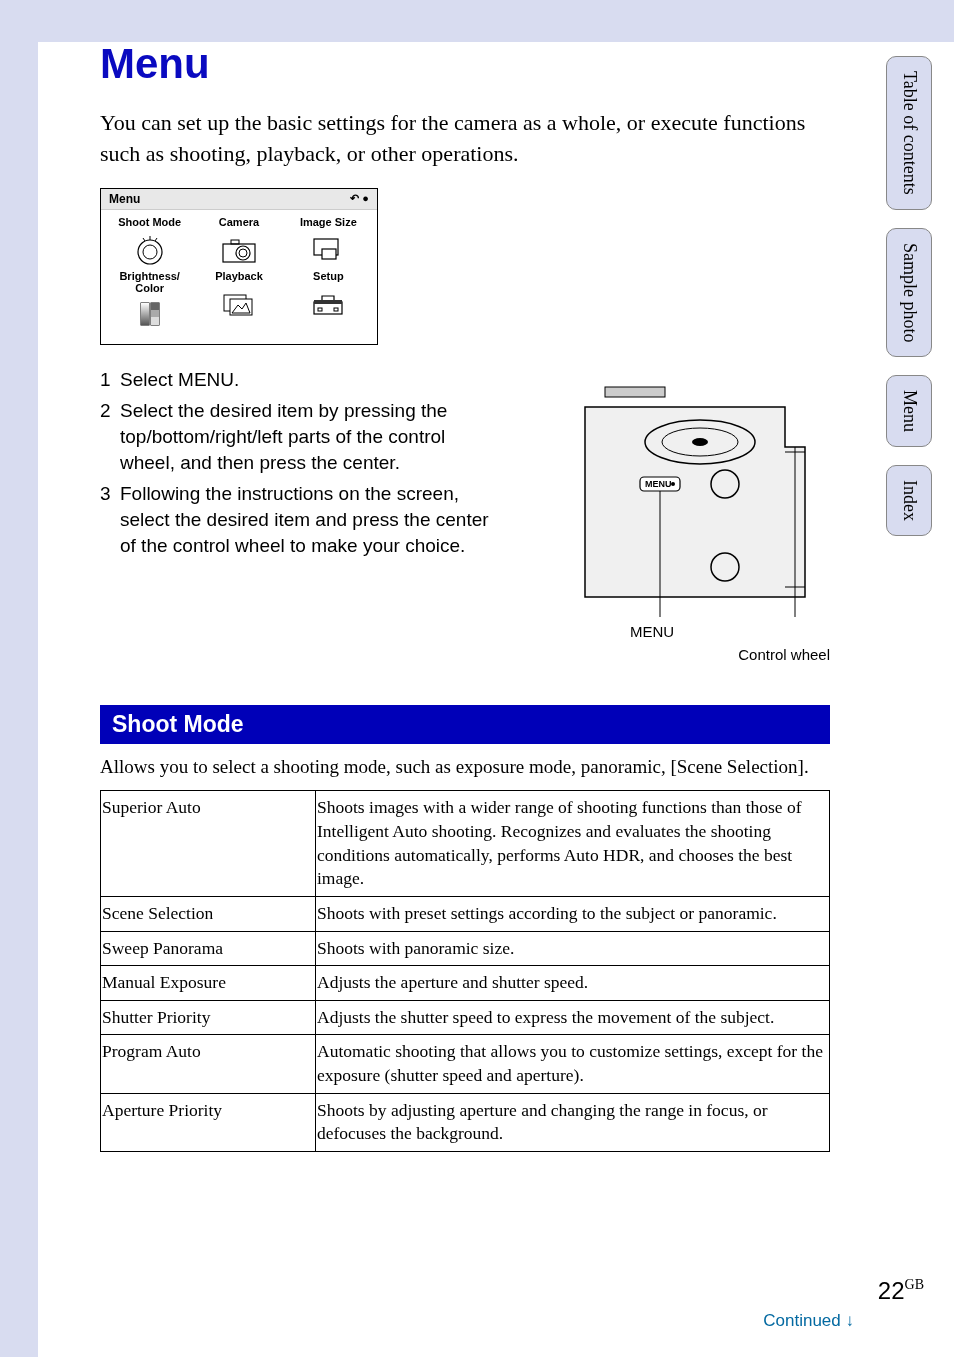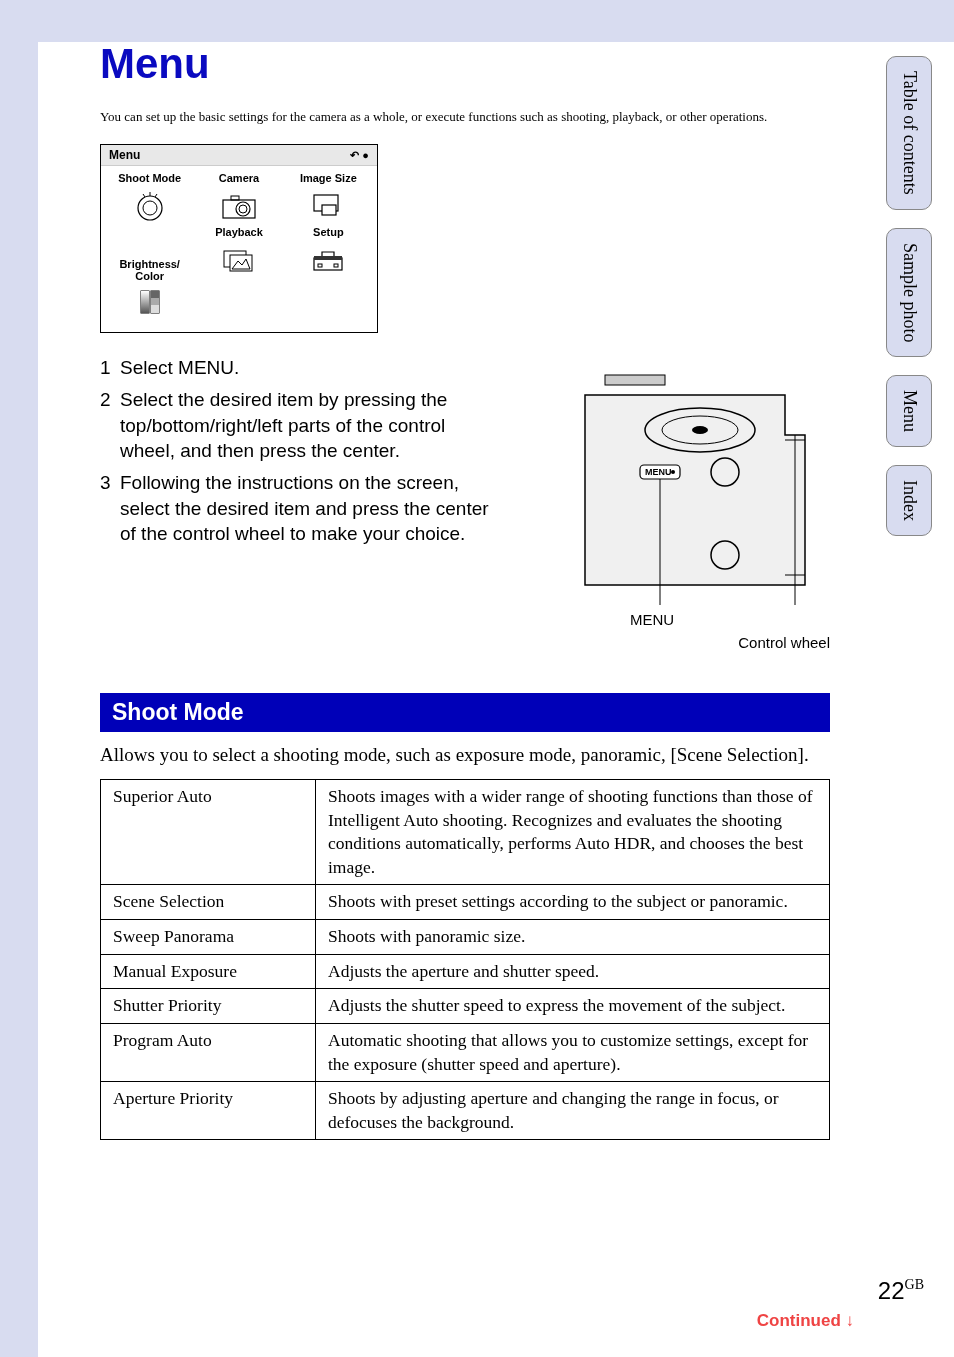--- a/index.html
+++ b/index.html
@@ -33,21 +33,21 @@
       width: 730px;
     }
     h1.page-title {
       color: #0a0ac0;
       font-family: Arial, Helvetica, sans-serif;
       font-size: 42px;
       font-weight: bold;
       margin-bottom: 20px;
     }
     .intro {
-      font-size: 13px;
+      font-size: 22px;
       line-height: 1.4;
       margin-bottom: 18px;
     }
     .menu-screen {
       border: 1px solid #000;
       width: 278px;
       padding: 0 0 8px 0;
       font-family: Arial, Helvetica, sans-serif;
     }
     .menu-screen-header {
@@ -63,21 +63,21 @@
     .menu-screen-header .icons { font-size: 11px; }
     .menu-grid {
       display: grid;
       grid-template-columns: repeat(3, 1fr);
       padding: 6px 8px;
       gap: 4px 8px;
       text-align: center;
     }
     .menu-cell { display: flex; flex-direction: column; align-items: center; }
     .menu-cell .lbl { font-size: 11px; font-weight: bold; margin-bottom: 4px; line-height: 1.1; min-height: 14px;}
-    .menu-cell .lbl2 { font-size: 11px; font-weight: bold; margin-bottom: 4px; line-height: 1.1; margin-top: 32px;}
+    .menu-cell .lbl2 { font-size: 11px; font-weight: bold; margin-bottom: 4px; line-height: 1.1;}
     .menu-cell .ic { width: 42px; height: 32px; display: flex; align-items: center; justify-content: center; }
     svg { display: block; }
     .steps {
       margin-top: 22px;
       font-family: Arial, Helvetica, sans-serif;
       font-size: 19px;
       width: 400px;
       float: left;
     }
     .steps li {
@@ -111,21 +111,21 @@
       line-height: 1.4;
       margin-bottom: 10px;
     }
     table.shoot {
       border-collapse: collapse;
       width: 100%;
       font-size: 17.5px;
     }
     table.shoot td {
       border: 1px solid #000;
-      padding: 5px 12px;
+      padding: 5px 1px;
       vertical-align: top;
       line-height: 1.35;
     }
     table.shoot td:first-child {
       width: 215px;
     }
     .side-tabs {
       position: absolute;
       right: 22px;
       top: 56px;
@@ -153,24 +153,23 @@
       right: 30px;
       bottom: 52px;
       font-family: Arial, sans-serif;
       font-size: 24px;
     }
     .page-num .gb { font-size: 14px; vertical-align: top; font-family: Liberation Serif, serif; }
     .continued {
       position: absolute;
       right: 100px;
       bottom: 26px;
-      color: #ef4444;
+      color: #0369a1;
       font-family: Arial, sans-serif;
       font-size: 17px;
-      font-weight: bold;
     }
   </style>
 </head>
 <body>
 
 <div class="top-band"></div>
 <div class="left-band"></div>
 
 <div class="side-tabs">
   <div class="tab">Table of contents</div>

